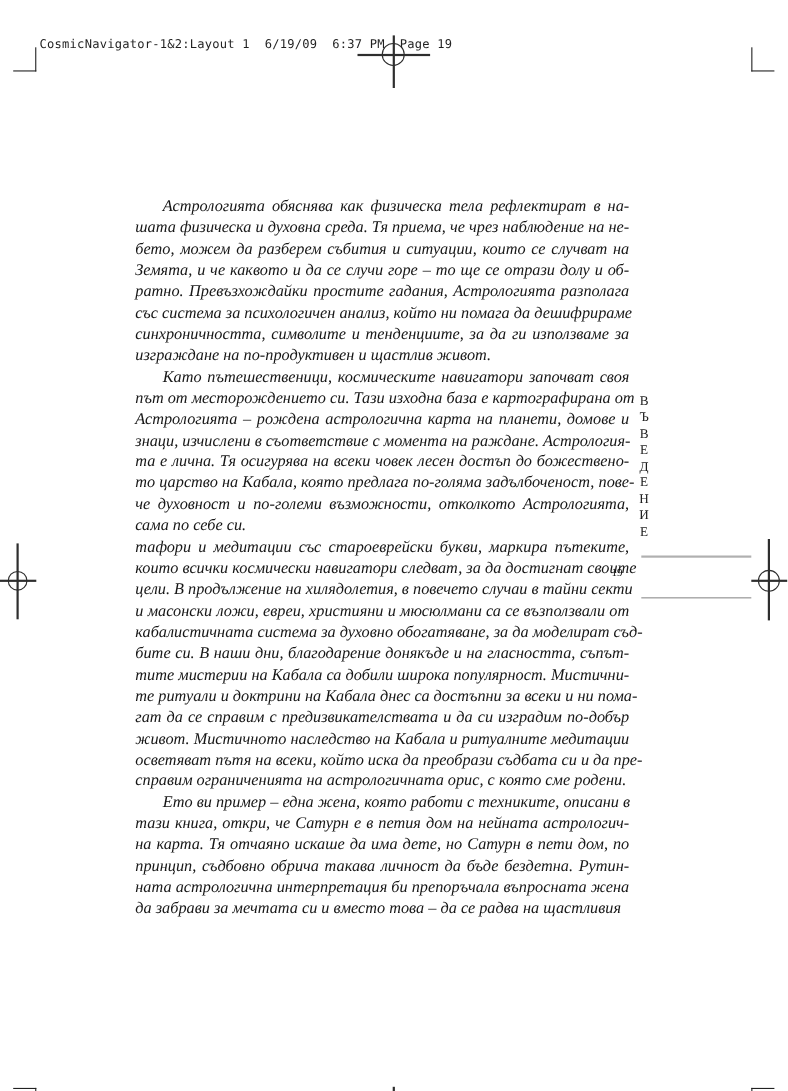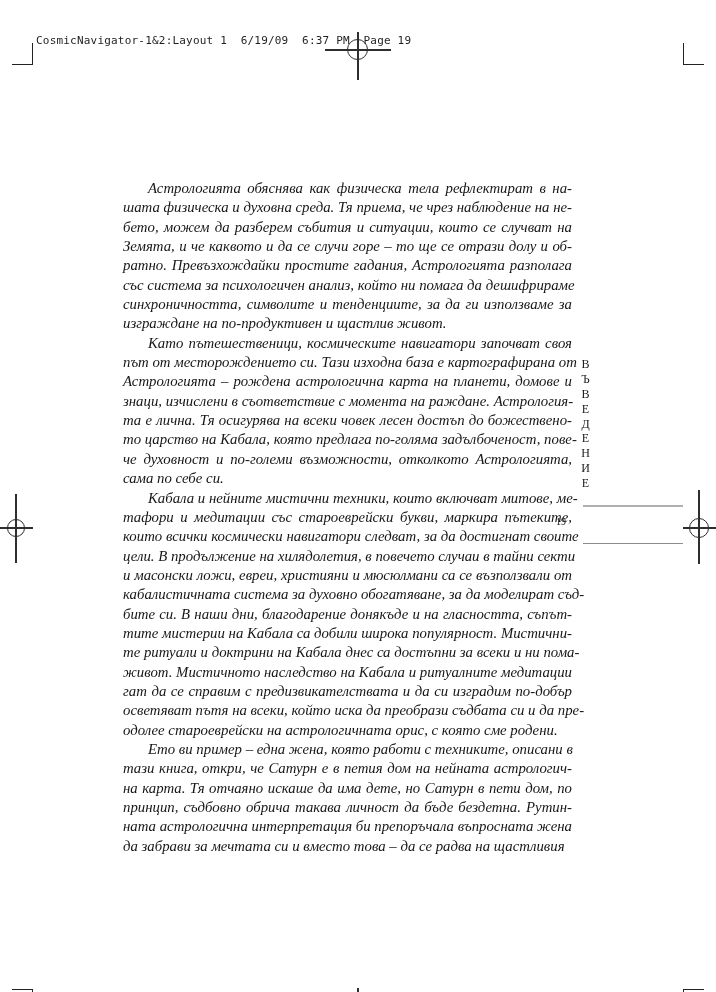--- a/index.html
+++ b/index.html
@@ -138,33 +138,32 @@
       <div class="bline">синхроничността, символите и тенденциите, за да ги използваме за</div>
       <div class="bline last">изграждане на по-продуктивен и щастлив живот.</div>
       <div class="bline first">Като пътешественици, космическите навигатори започват своя</div>
       <div class="bline">път от месторождението си. Тази изходна база е картографирана от</div>
       <div class="bline">Астрологията – рождена астрологична карта на планети, домове и</div>
       <div class="bline">знаци, изчислени в съответствие с момента на раждане. Астрология-</div>
       <div class="bline">та е лична. Тя осигурява на всеки човек лесен достъп до божествено-</div>
       <div class="bline">то царство на Кабала, която предлага по-голяма задълбоченост, пове-</div>
       <div class="bline">че духовност и по-големи възможности, отколкото Астрологията,</div>
       <div class="bline last">сама по себе си.</div>
-      <div class="bline first">Кабала и нейните мистични техники, които включват митове, ме-</div>
       <div class="bline">тафори и медитации със староеврейски букви, маркира пътеките,</div>
       <div class="bline">които всички космически навигатори следват, за да достигнат своите</div>
       <div class="bline">цели. В продължение на хилядолетия, в повечето случаи в тайни секти</div>
       <div class="bline">и масонски ложи, евреи, християни и мюсюлмани са се възползвали от</div>
       <div class="bline">кабалистичната система за духовно обогатяване, за да моделират съд-</div>
       <div class="bline">бите си. В наши дни, благодарение донякъде и на гласността, съпът-</div>
       <div class="bline">тите мистерии на Кабала са добили широка популярност. Мистични-</div>
       <div class="bline">те ритуали и доктрини на Кабала днес са достъпни за всеки и ни пома-</div>
+      <div class="bline">гат да се справим с предизвикателствата и да си изградим по-добър</div>
       <div class="bline">живот. Мистичното наследство на Кабала и ритуалните медитации</div>
-      <div class="bline">гат да се справим с предизвикателствата и да си изградим по-добър</div>
       <div class="bline">осветяват пътя на всеки, който иска да преобрази съдбата си и да пре-</div>
-      <div class="bline last">одолее староеврейски на астрологичната орис, с която сме родени.</div>
+      <div class="bline last">справим ограниченията на астрологичната орис, с която сме родени.</div>
       <div class="bline first">Ето ви пример – една жена, която работи с техниките, описани в</div>
       <div class="bline">тази книга, откри, че Сатурн е в петия дом на нейната астрологич-</div>
       <div class="bline">на карта. Тя отчаяно искаше да има дете, но Сатурн в пети дом, по</div>
       <div class="bline">принцип, съдбовно обрича такава личност да бъде бездетна. Рутин-</div>
       <div class="bline">ната астрологична интерпретация би препоръчала въпросната жена</div>
       <div class="bline last">да забрави за мечтата си и вместо това – да се радва на щастливия</div>
     </div>
 
   <div class="vtitle">
       <div class="vchar">В</div>

